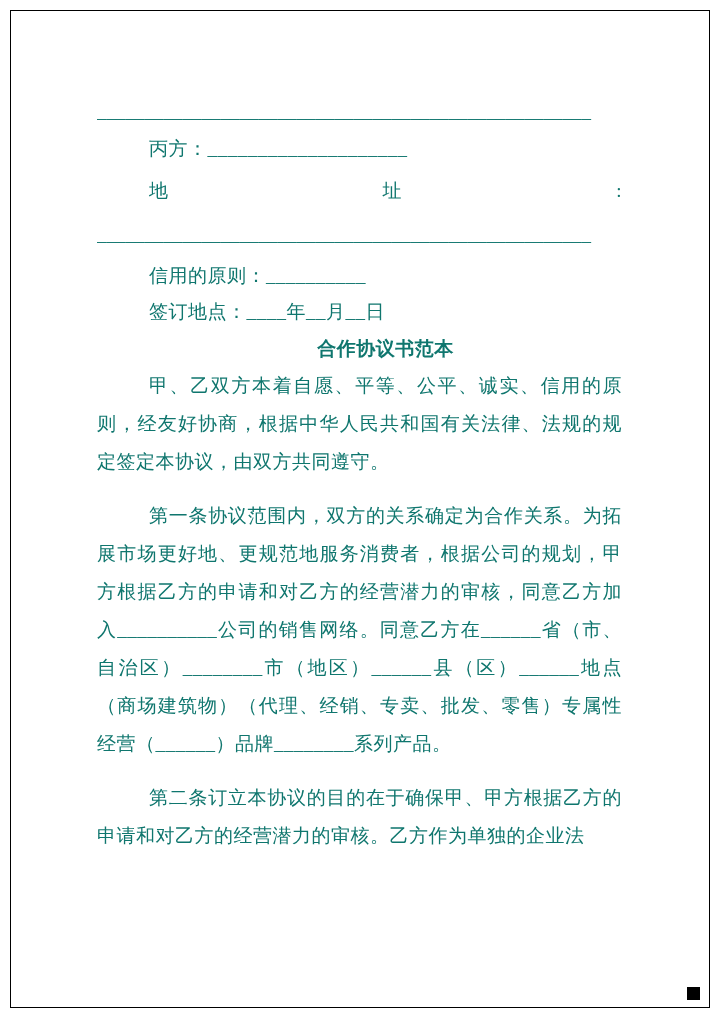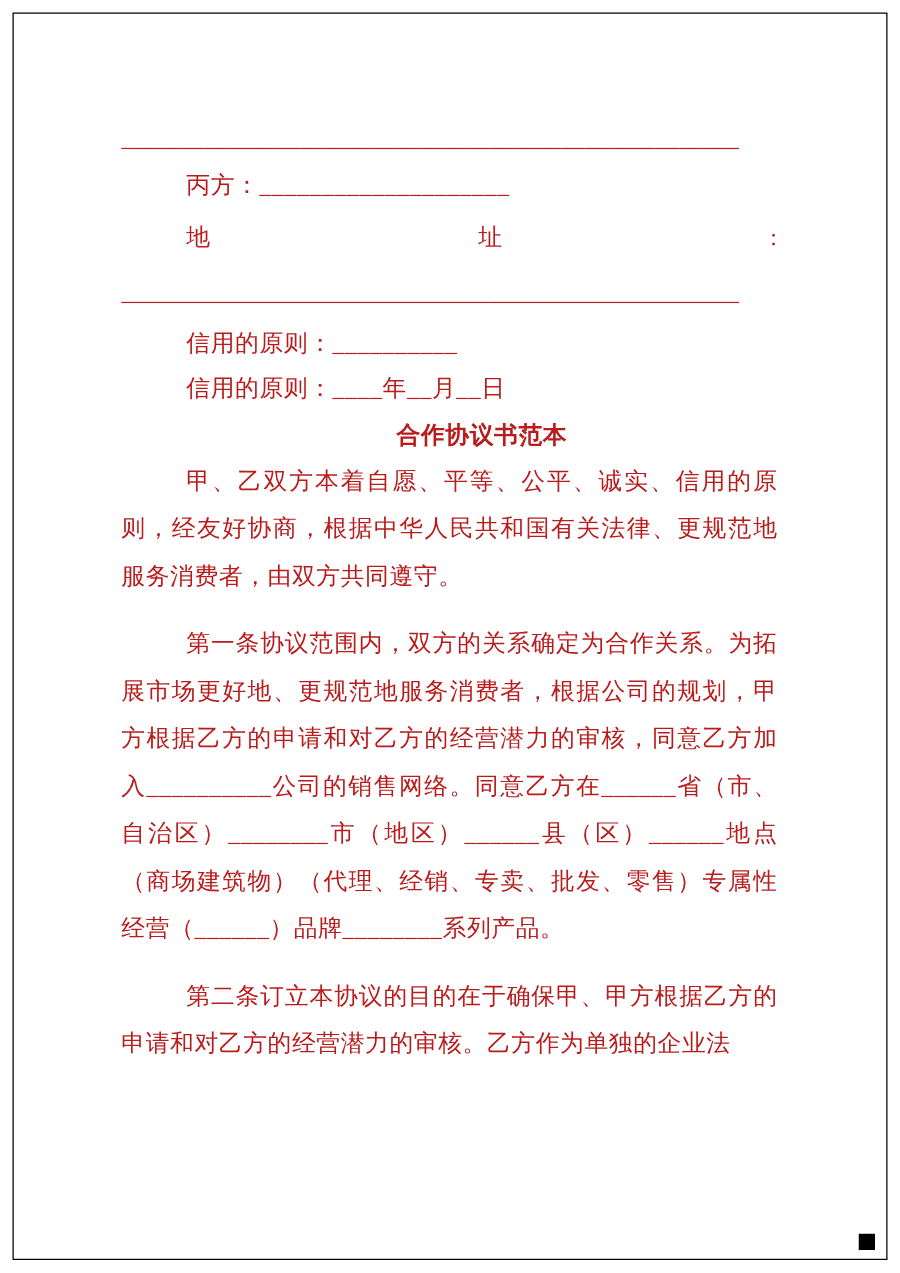--- a/index.html
+++ b/index.html
@@ -6,21 +6,21 @@
     margin: 0;
     padding: 0;
     background: #ffffff;
   }
   .page {
     position: relative;
     width: 720px;
     height: 1018px;
     background: #ffffff;
     font-family: "Liberation Serif", "DejaVu Serif", serif;
-    color: #b91c1c;
+    color: #0f766e;
     overflow: hidden;
   }
   .page-border {
     position: absolute;
     left: 10px;
     top: 10px;
     right: 10px;
     bottom: 10px;
     border: 1.5px solid #000000;
     pointer-events: none;
@@ -95,28 +95,28 @@
     <div class="address">
       <span>地</span>
       <span>址</span>
       <span>:</span>
     </div>
 
     <div class="line rule rule-mid">____________________________________________________</div>
 
     <div class="line indent sign-place">信用的原则：__________</div>
 
-    <div class="line indent sign-time">信用的原则：____年__月__日</div>
+    <div class="line indent sign-time">签订地点：____年__月__日</div>
 
 
     <div class="line indent doc-title">合作协议书范本</div>
 
 
 
-    <p class="para">甲、乙双方本着自愿、平等、公平、诚实、信用的原则，经友好协商，根据中华人民共和国有关法律、更规范地服务消费者，由双方共同遵守。</p>
+    <p class="para">甲、乙双方本着自愿、平等、公平、诚实、信用的原则，经友好协商，根据中华人民共和国有关法律、法规的规定签定本协议，由双方共同遵守。</p>
 
     <p class="para">第一条协议范围内，双方的关系确定为合作关系。为拓展市场更好地、更规范地服务消费者，根据公司的规划，甲方根据乙方的申请和对乙方的经营潜力的审核，同意乙方加入__________公司的销售网络。同意乙方在______省（市、自治区）________市（地区）______县（区）______地点（商场建筑物）（代理、经销、专卖、批发、零售）专属性经营（______）品牌________系列产品。</p>
 
     <p class="para">第二条订立本协议的目的在于确保甲、甲方根据乙方的申请和对乙方的经营潜力的审核。乙方作为单独的企业法</p>
 
   </div>
 
   <div class="corner-mark"></div>
 </div>
 

